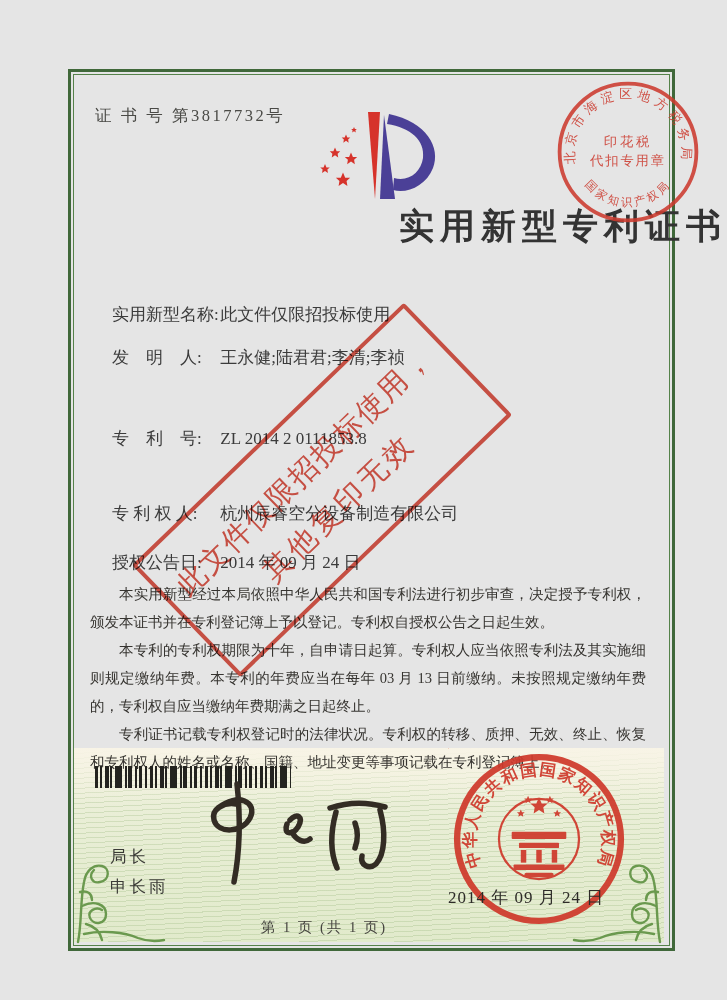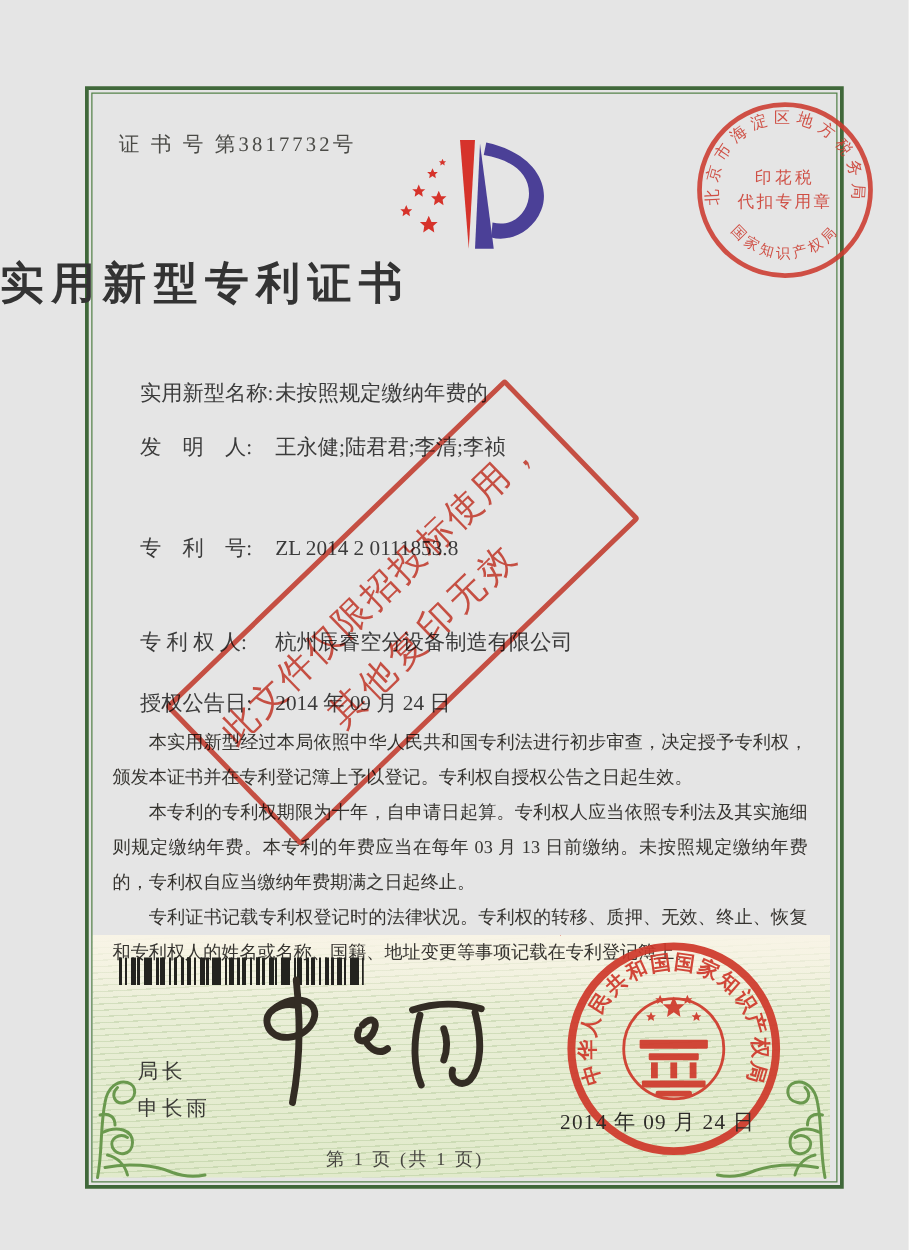--- a/index.html
+++ b/index.html
@@ -18,21 +18,21 @@
           repeating-linear-gradient(177deg, rgba(122,162,92,.22) 0 1px, rgba(255,255,255,0) 1px 5px),
           linear-gradient(180deg,#f3f2e0 0%,#e9eed6 35%,#e1eacb 100%);}
   .band-fade{position:absolute;left:74px;top:748px;width:590px;height:55px;z-index:1;
         background:linear-gradient(#f8f4e6, rgba(248,244,230,0));}
 
   .flourish{position:absolute;z-index:2;}
 
   .cert-no{position:absolute;left:95px;top:105px;font-size:16.5px;letter-spacing:2.5px;
            color:#4a4a46;z-index:4;}
   .logo{position:absolute;left:299px;top:108px;z-index:4;}
-  .title{position:absolute;left:0;top:203px;width:727px;text-align:left;z-index:4;
+  .title{position:absolute;left:0;top:203px;width:727px;text-align:right;z-index:4;
          font-size:35px;font-weight:700;letter-spacing:6px;color:#333;}
 
   .field{position:absolute;left:112px;font-size:17px;color:#3b3b3b;z-index:4;white-space:nowrap;}
   .field .lab{display:inline-block;width:104px;}
   .f1{top:303px}.f2{top:346px}.f3{top:427px}.f4{top:453px}.f5{top:502px}.f6{top:551px}
 
   .body-text{position:absolute;left:90px;top:580px;width:556px;z-index:4;
              font-size:14.5px;line-height:28px;color:#363430;text-align:justify;}
   .body-text p{margin:0;text-indent:2em;}
 
@@ -107,21 +107,21 @@
       <use href="#st" transform="translate(52,51) scale(6.5)"></use>
       <use href="#st" transform="translate(26,61) scale(5)"></use>
       <use href="#st" transform="translate(44,72) scale(7.5)"></use>
     </g>
   </svg>
 
   <div class="title">实用新型专利证书</div>
 
   <div class="field f1">
     <span class="lab">实用新型名称:</span>
-    <span class="val">未按照规定缴纳年费的</span>
+    <span class="val">此文件仅限招投标使用</span>
   </div>
   <div class="field f2">
     <span class="lab">发　明　人:</span>
     <span class="val">王永健;陆君君;李清;李祯</span>
   </div>
   <div class="field f3">
     <span class="lab">专　利　号:</span>
     <span class="val">ZL 2014 2 0111853.8</span>
   </div>
   <div class="field f5">

